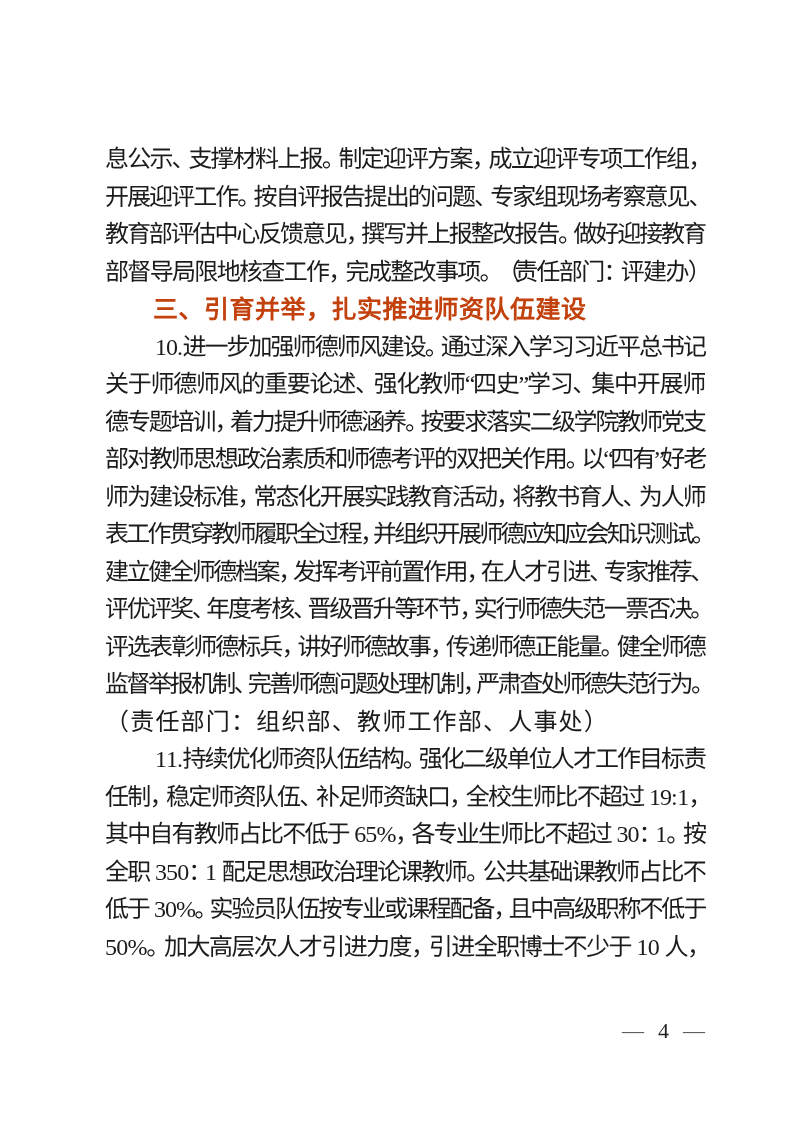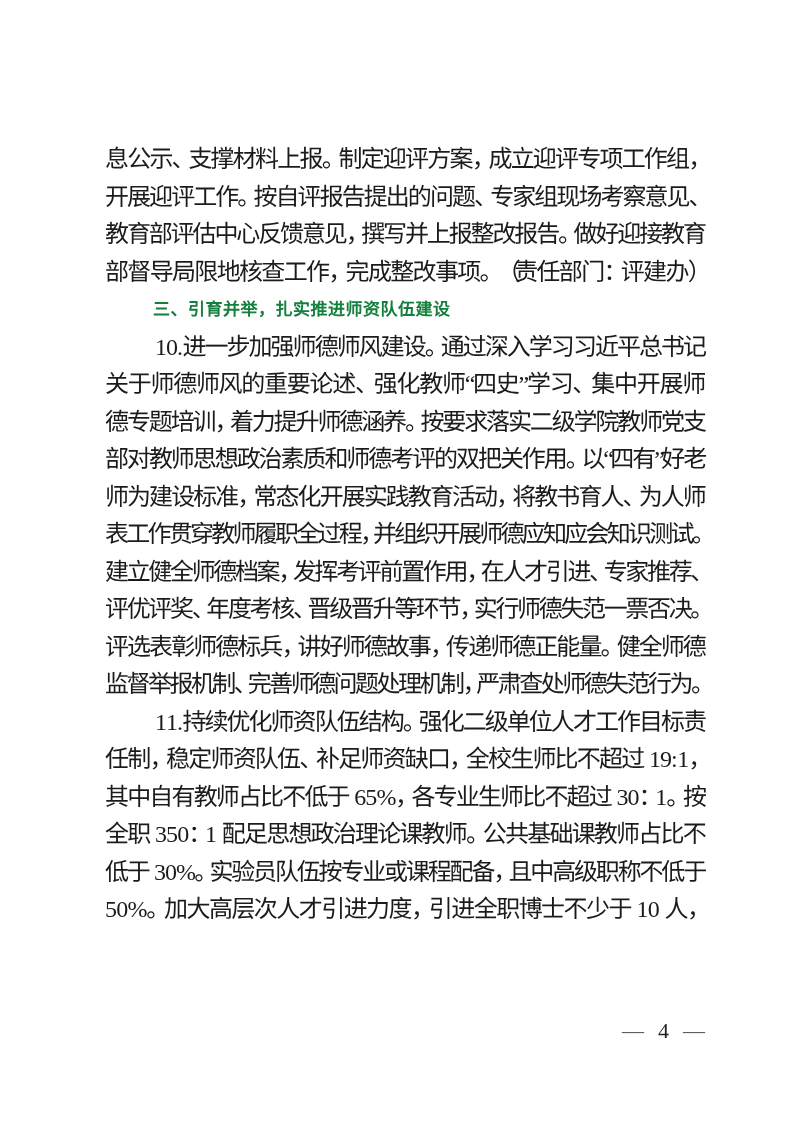--- a/index.html
+++ b/index.html
@@ -31,24 +31,24 @@
   }
   .u-cjk { flex:1 1 auto; }
   .u-pn  { flex:0.55 4 auto; }  
   .u-lat { flex:0.45 1 auto; }
   .u-sp  { flex:0.3 1 auto; }
   .indent { padding-left:50px; }
   .nline { letter-spacing:1.2px; }
   .heading {
     font-family:"Liberation Sans","DejaVu Sans",sans-serif;
     font-weight:700;
-    font-size:17px;
+    font-size:25px;
     padding-left:48px;
     letter-spacing:0.5px;
-    color:#15803d;
+    color:#c2410c;
   }
   .footer {
     position:absolute;
     top:1018px;
     right:88px;
     display:flex;
     align-items:center;
     gap:14px;
     font-size:22px;
     line-height:26px;
@@ -482,20 +482,21 @@
         <span class="u-cjk">查</span>
         <span class="u-cjk">处</span>
         <span class="u-cjk">师</span>
         <span class="u-cjk">德</span>
         <span class="u-cjk">失</span>
         <span class="u-cjk">范</span>
         <span class="u-cjk">行</span>
         <span class="u-cjk">为</span>
         <span class="u-pn">。</span>
       </div>
+    <div class="line nline">（责任部门：组织部、教师工作部、人事处）</div>
 
     <div class="line jline indent">
         <span class="u-lat">1</span>
         <span class="u-lat">1</span>
         <span class="u-lat">.</span>
         <span class="u-cjk">持</span>
         <span class="u-cjk">续</span>
         <span class="u-cjk">优</span>
         <span class="u-cjk">化</span>
         <span class="u-cjk">师</span>

